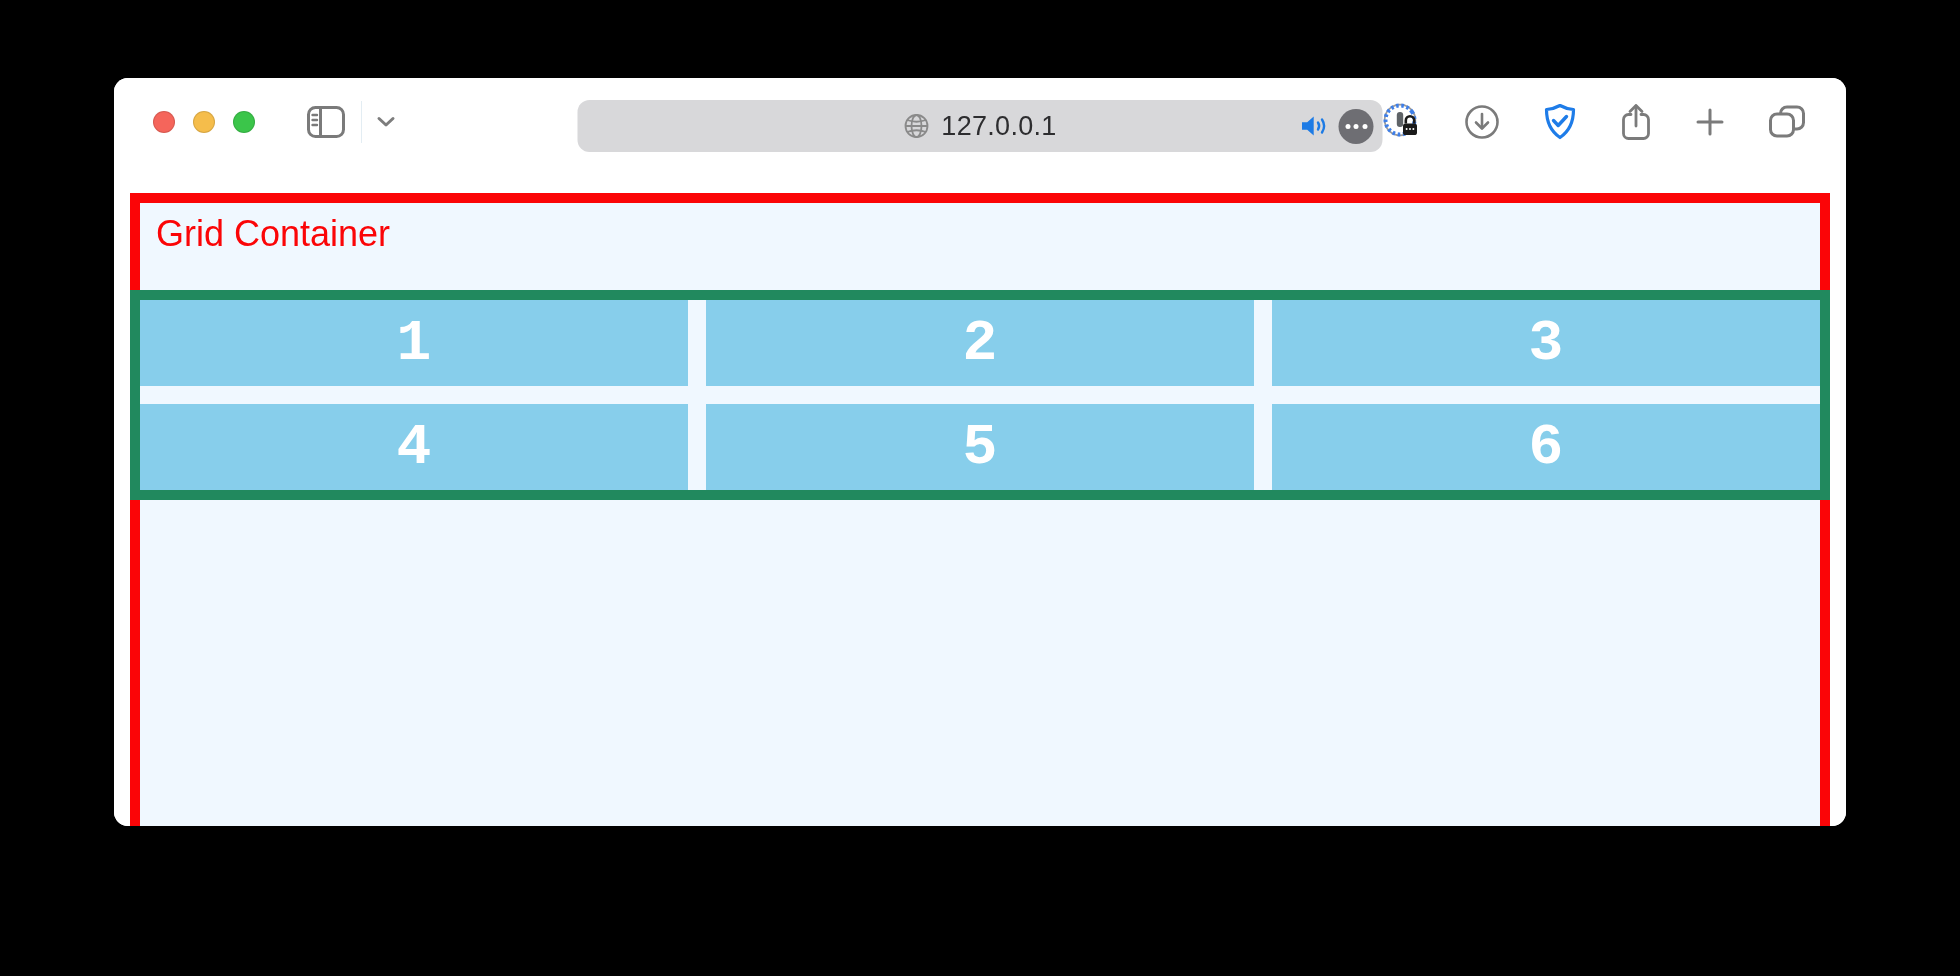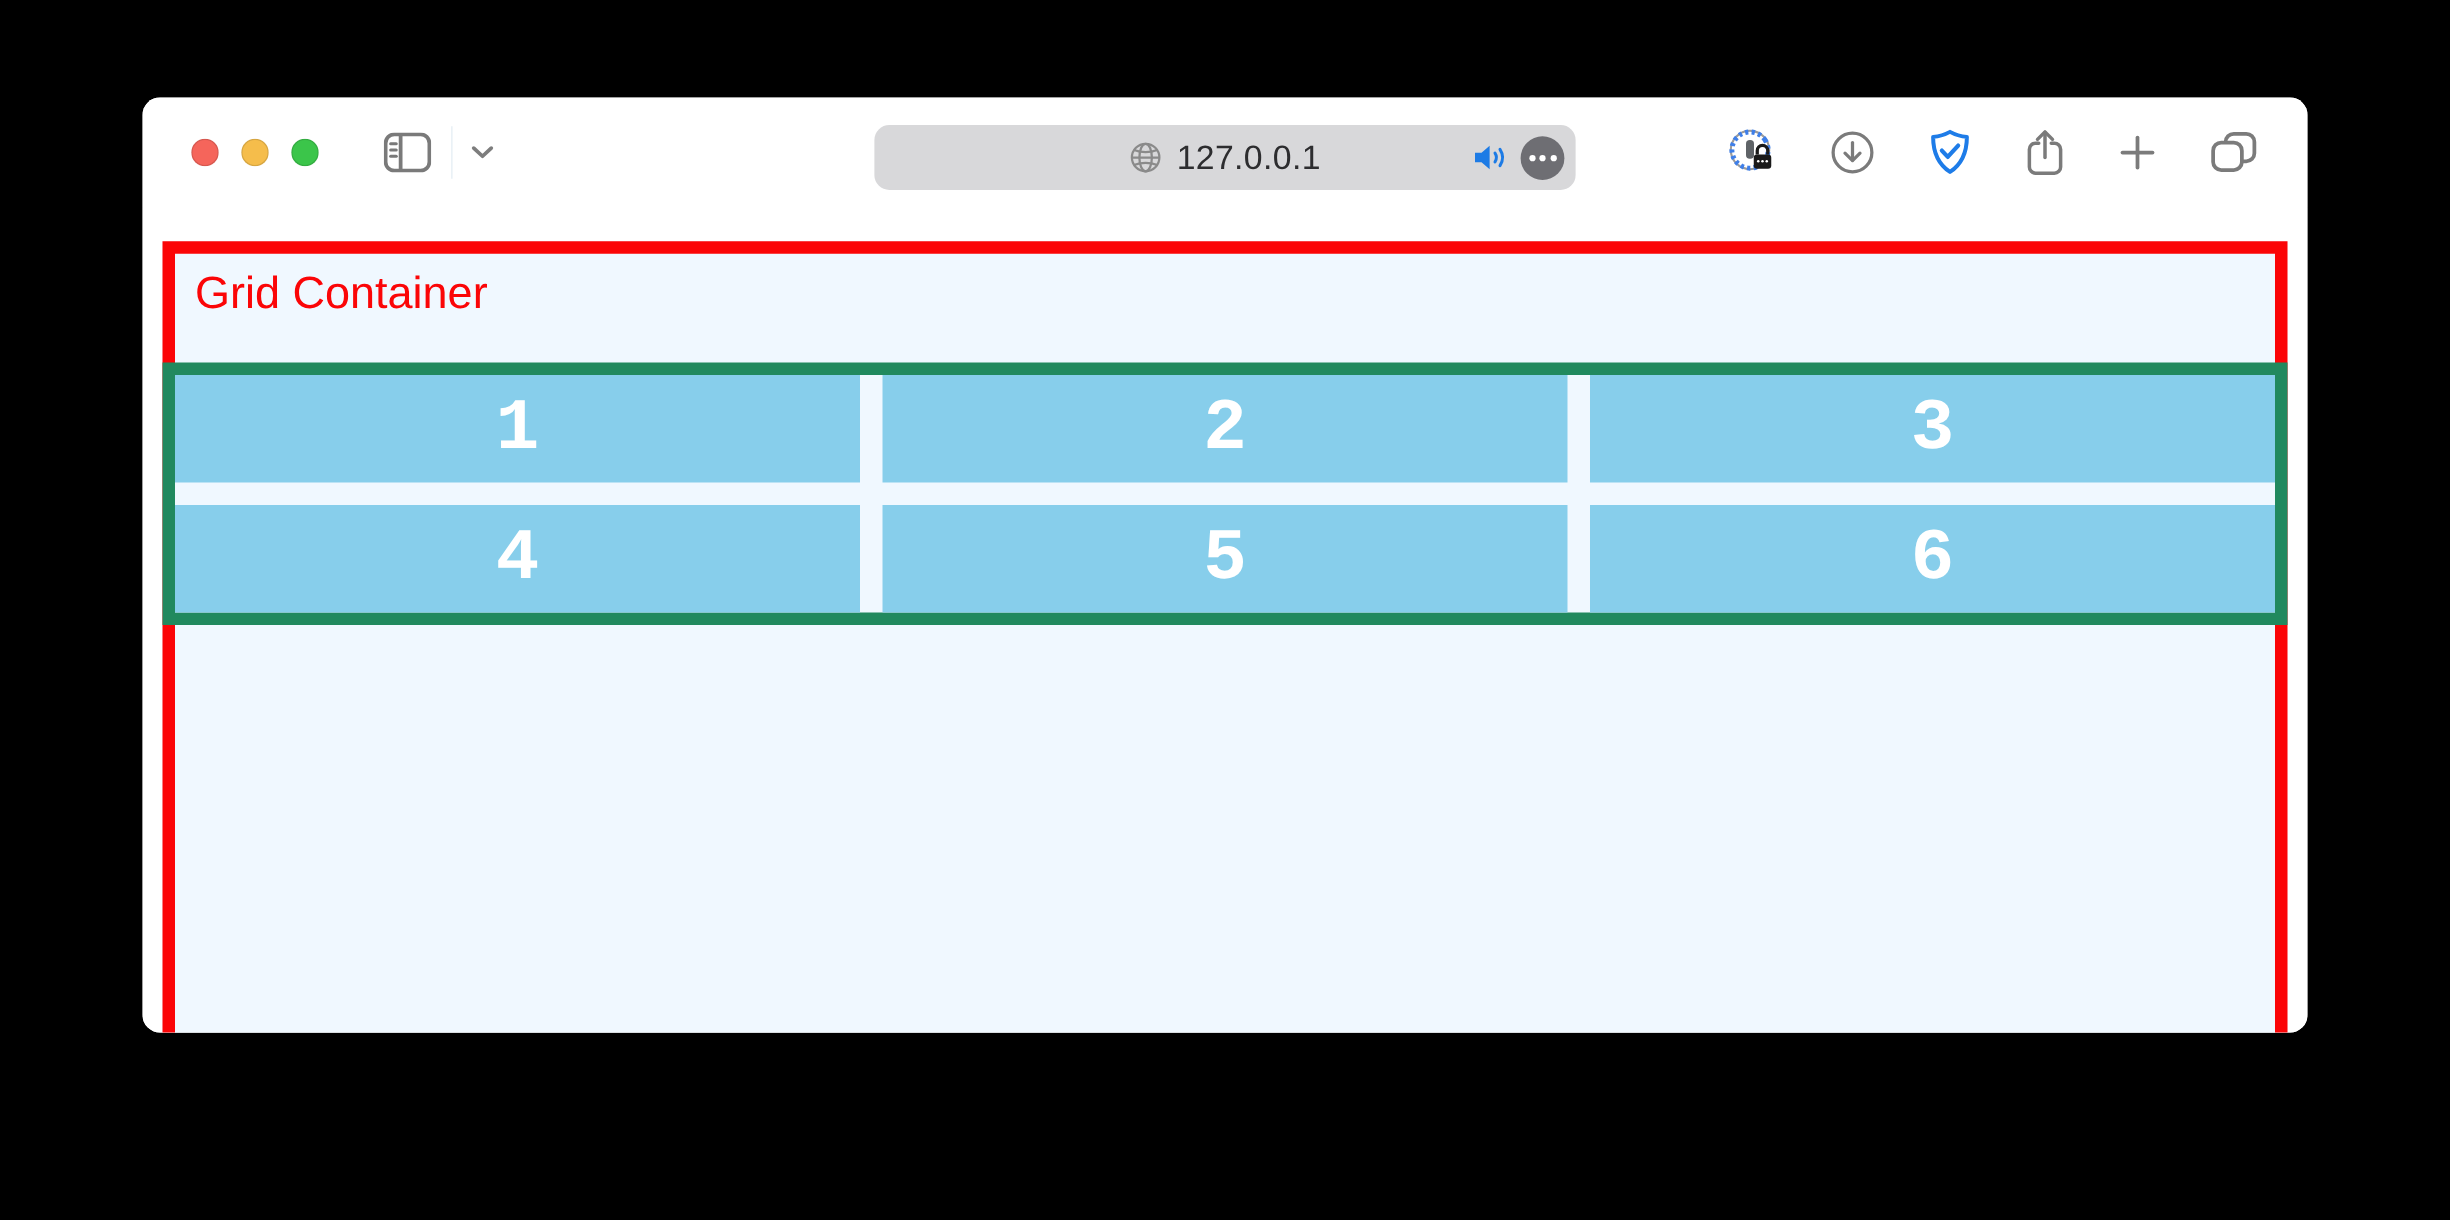--- a/index.html
+++ b/index.html
@@ -31,21 +31,21 @@
   .tl{width:22px;height:22px;border-radius:50%;cursor:default;}
   .tl.red{background:var(--c-tl-red);border:1px solid rgba(0,0,0,.12);}
   .tl.yellow{background:var(--c-tl-yellow);border:1px solid rgba(0,0,0,.12);}
   .tl.green{background:var(--c-tl-green);border:1px solid rgba(0,0,0,.12);}
   .tb-icon{display:flex;align-items:center;justify-content:center;}
   .sidebar-btn{margin-left:52px;}
   .tb-sep{width:1px;height:42px;background:#e3edf3;margin-left:16px;}
   .chevron-btn{margin-left:14px;}
   .url-bar{
     position:absolute;left:50%;top:22px;transform:translateX(-50%);
-    width:561px;height:52px;border-radius:12px;background:#d8d8da;
+    width:805px;height:52px;border-radius:12px;background:#d8d8da;
     display:flex;align-items:center;justify-content:center;
   }
   .url-center{display:flex;align-items:center;gap:12px;}
   .url-text{font-size:27px;color:#2d2d2f;letter-spacing:.3px;}
   .url-right{position:absolute;right:9px;top:0;height:100%;display:flex;align-items:center;gap:9px;}
   .ellipsis-btn{
     width:35px;height:35px;border-radius:50%;background:#6e6e73;
     display:flex;align-items:center;justify-content:center;gap:3.5px;
   }
   .ellipsis-btn i{width:5px;height:5px;border-radius:50%;background:#fff;}

